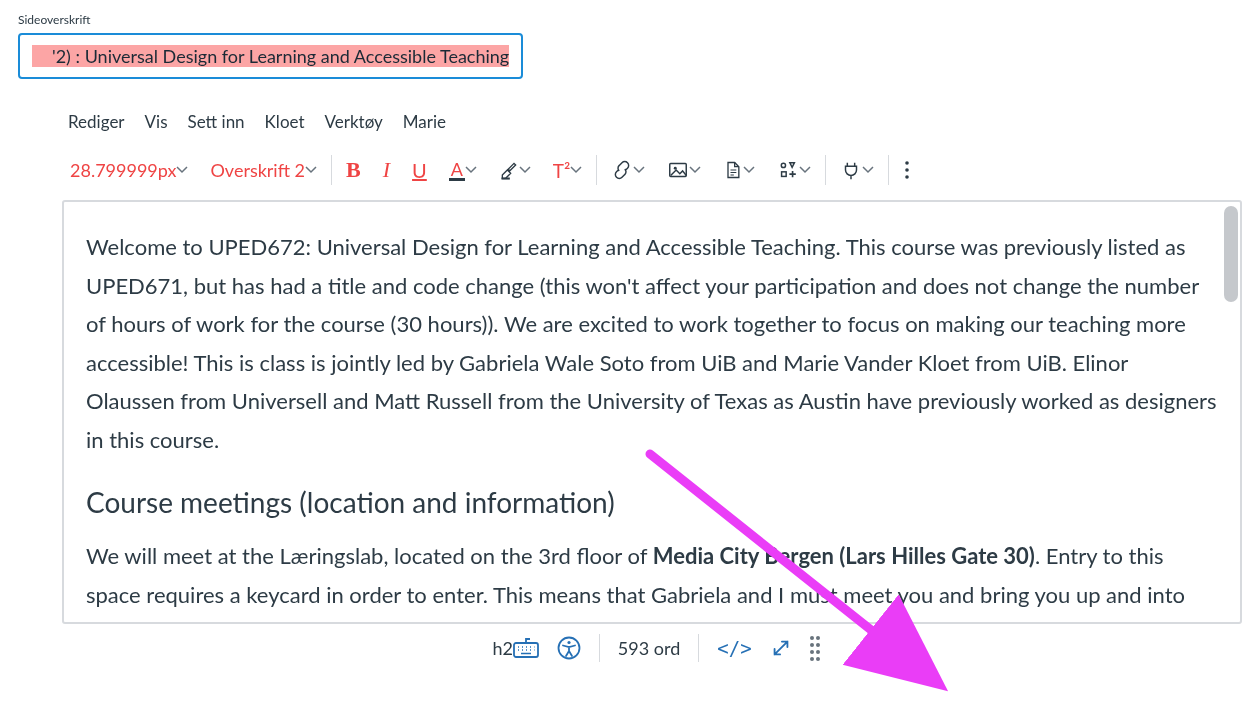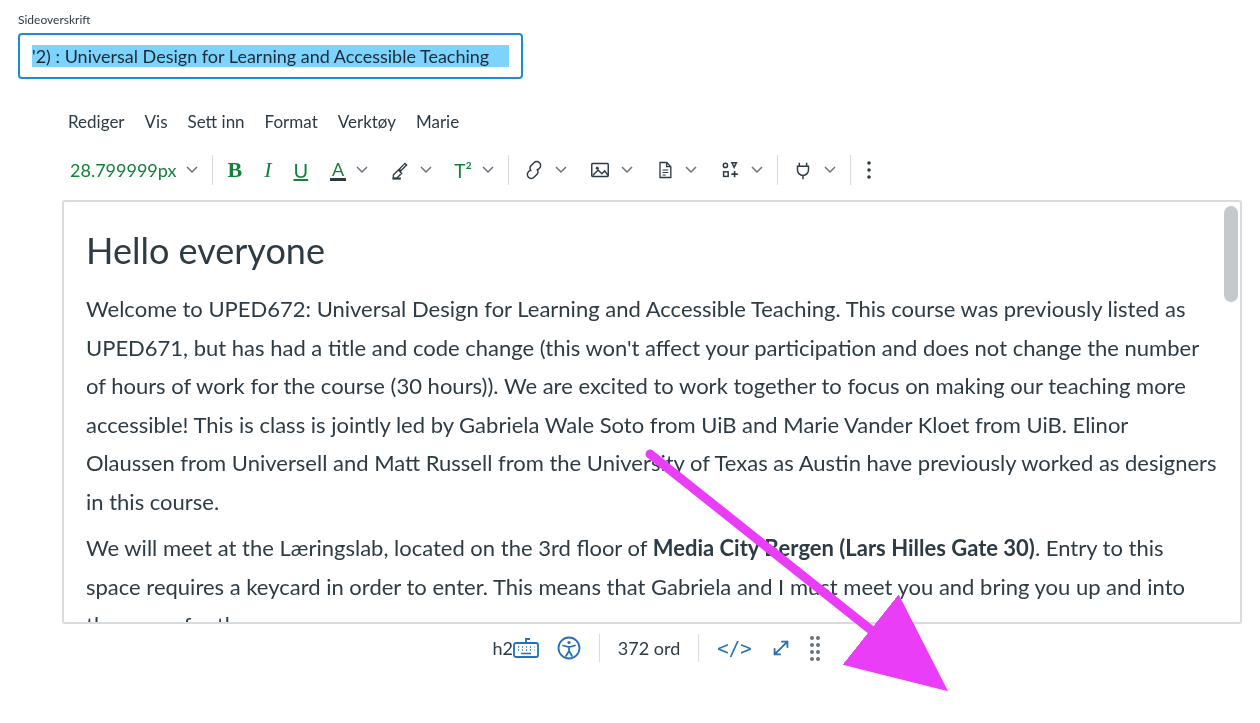--- a/index.html
+++ b/index.html
@@ -22,21 +22,22 @@
       width: 505px;
       background: #fff;
     }
     .title-input-wrap input {
       border: none;
       outline: none;
       width: 100%;
       font-size: 18px;
       font-family: inherit;
       color: #1b2a36;
-      background: #7dd3fc;
+      background: #fca5a5;
+      padding-left: 20px;
     }
     .editor-wrap {
       margin-top: 22px;
       padding-left: 44px;
     }
     .menubar {
       display: flex;
       gap: 20px;
       padding: 10px 6px 16px 6px;
       font-size: 17px;
@@ -55,22 +56,22 @@
       gap: 14px;
     }
     .tb-sep {
       width: 1px;
       height: 30px;
       background: #d7dade;
     }
     .tb-btn {
       display: inline-flex;
       align-items: center;
-      gap: 10px;
-      color: #15803d;
+      gap: 0;
+      color: #ef4444;
       cursor: pointer;
       padding: 2px 4px;
       height: 32px;
       justify-content: space-between;
     }
     .tb-btn svg { display: block; }
     .chev {
       width: 12px; height: 12px;
     }
     .font-bold { font-weight: 700; font-size: 22px; font-family: Georgia, serif; }
@@ -145,29 +146,35 @@
 <div class="title-input-wrap">
   <input type="text" value="'2) : Universal Design for Learning and Accessible Teaching" style="">
 </div>
 
 <div class="editor-wrap">
 
   <div class="menubar">
     <span>Rediger</span>
     <span>Vis</span>
     <span>Sett inn</span>
-    <span>Format</span>
+    <span>Kloet</span>
     <span>Verktøy</span>
     <span>Marie</span>
   </div>
 
   <div class="toolbar">
     <div class="tb-group">
       <span class="tb-btn">
         <span class="tb-text">28.799999px</span>
+        <svg class="chev" viewBox="0 0 12 12">
+            <path d="M1 3 L6 8 L11 3" stroke="#68737d" stroke-width="1.5" fill="none"></path>
+          </svg>
+      </span>
+      <span class="tb-btn">
+        <span class="tb-text">Overskrift 2</span>
         <svg class="chev" viewBox="0 0 12 12">
             <path d="M1 3 L6 8 L11 3" stroke="#68737d" stroke-width="1.5" fill="none"></path>
           </svg>
       </span>
     </div>
 
     <div class="tb-sep"></div>
 
     <div class="tb-group">
       <span class="tb-btn font-bold">B</span>
@@ -267,22 +274,22 @@
             <circle cx="4" cy="4" r="1.8" fill="#2d3b45"></circle>
             <circle cx="4" cy="11" r="1.8" fill="#2d3b45"></circle>
             <circle cx="4" cy="18" r="1.8" fill="#2d3b45"></circle>
           </svg>
       </span>
     </div>
   </div>
 
   <div class="editor-body">
     <div class="editor-scroll"></div>
-    <h2 class="big">Hello everyone</h2>
     <p>Welcome to UPED672: Universal Design for Learning and Accessible Teaching. This course was previously listed as UPED671, but has had a title and code change (this won't affect your participation and does not change the number of hours of work for the course (30 hours)).  We are excited to work together to focus on making our teaching more accessible! This is class is jointly led by Gabriela Wale Soto from UiB and Marie Vander Kloet from UiB. Elinor Olaussen from Universell and Matt Russell from the University of Texas as Austin have previously worked as designers in this course.</p>
+    <h2 class="sub">Course meetings (location and information)</h2>
     <p>
       <span>We will meet at the Læringslab, located on the 3rd floor of </span><b>Media City Bergen (Lars Hilles Gate 30)</b><span>. Entry to this space requires a keycard in order to enter. This means that Gabriela and I must meet you and bring you up and into the space for the course</span>
     </p>
   </div>
 
   <div class="statusbar">
     <span>h2</span>
     <div class="status-right">
       <span class="status-btn">
         <svg width="26" height="22" viewBox="0 0 26 22">
@@ -292,21 +299,21 @@
         </svg>
       </span>
       <span class="status-btn">
         <svg width="24" height="24" viewBox="0 0 24 24">
           <circle cx="12" cy="12" r="10.5" fill="none" stroke="#2670b5" stroke-width="1.8"></circle>
           <circle cx="12" cy="6.5" r="1.6" fill="#2670b5"></circle>
           <path d="M6 9.5 L12 11 L18 9.5 M12 11 V15 M12 15 L9 20 M12 15 L15 20" stroke="#2670b5" stroke-width="1.8" fill="none" stroke-linecap="round"></path>
         </svg>
       </span>
       <div class="status-sep"></div>
-      <span style="color:#2d3b45">372 ord</span>
+      <span style="color:#2d3b45">593 ord</span>
       <div class="status-sep"></div>
       <span class="status-btn" style="font-family:monospace;font-size:19px;color:#2670b5">&lt;/&gt;</span>
       <span class="status-btn">
         <svg width="22" height="22" viewBox="0 0 24 24">
             <path d="M5 19 L19 5 M13 5 H19 V11 M11 19 H5 V13" fill="none" stroke="#2670b5" stroke-width="2" stroke-linecap="round"></path>
           </svg>
       </span>
       <span class="status-btn">
         <span class="drag-dots">
           <span></span>

